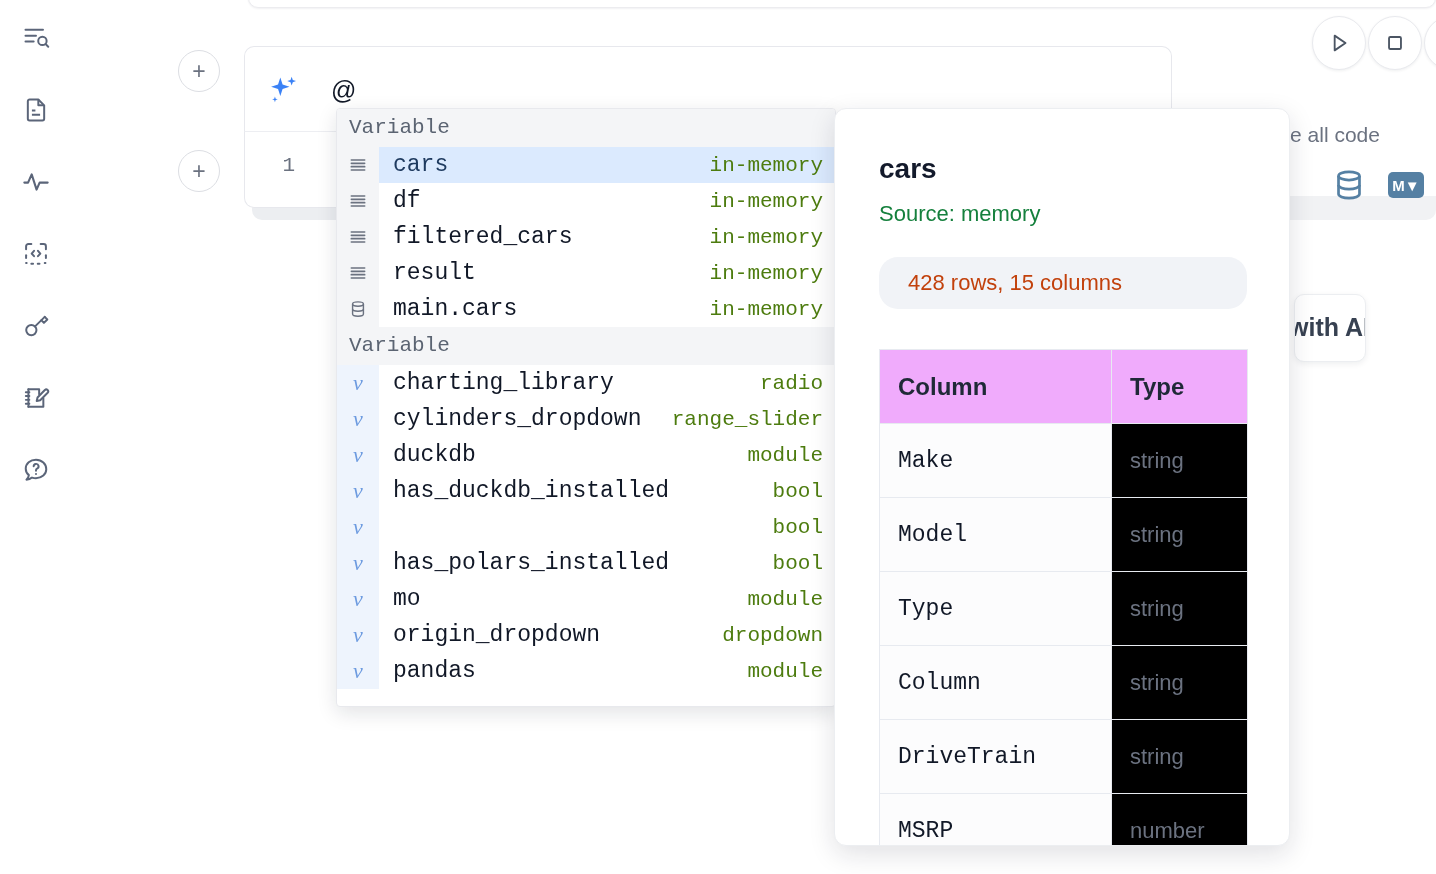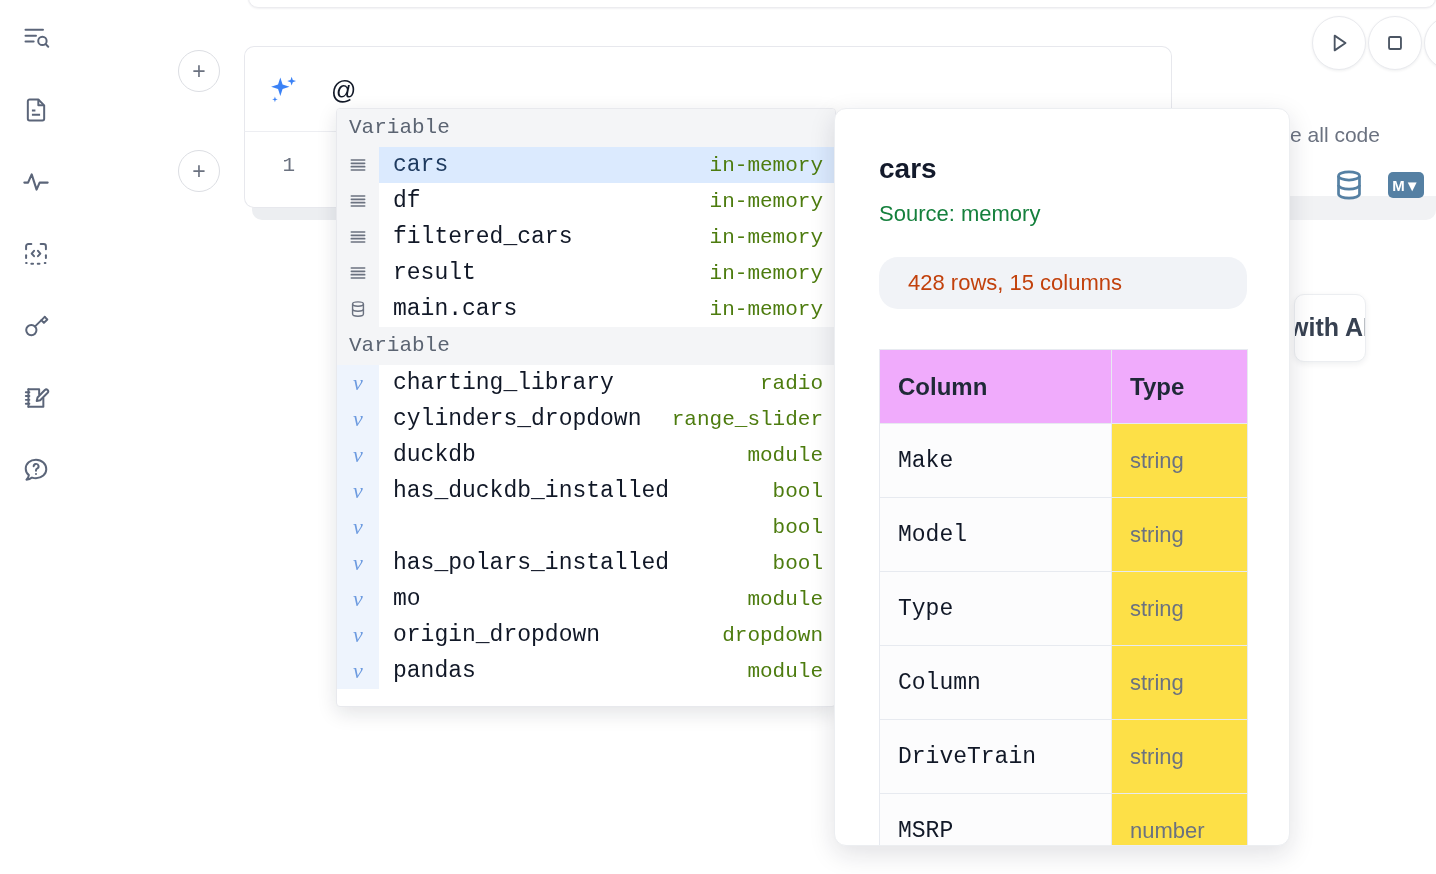--- a/index.html
+++ b/index.html
@@ -163,21 +163,21 @@
     border-collapse: collapse; table-layout: fixed;
   }
   .pop-table th, .pop-table td {
     border: 1px solid #e7eaf0; height: 74px; padding: 0 18px; text-align: left;
     vertical-align: middle;
   }
   .pop-table th { background: #f0abfc; font-size: 24px; font-weight: 700; color: #1f2937; }
   .pop-table td.colname {
     background: #fcfcfd; font-family: Liberation Mono, monospace; font-size: 23px; color: #111827;
   }
-  .pop-table td.coltype { background: #fde047; font-size: 22px; color: #6b7280; }
+  .pop-table td.coltype { background: #000000; font-size: 22px; color: #6b7280; }
   .pop-table col.c1 { width: 232px; } .pop-table col.c2 { width: 136px; }
 </style>
 </head>
 <body>
 
 <div id="root">
 
   <div class="top-panel-edge"></div>
 
   <div class="rail">

